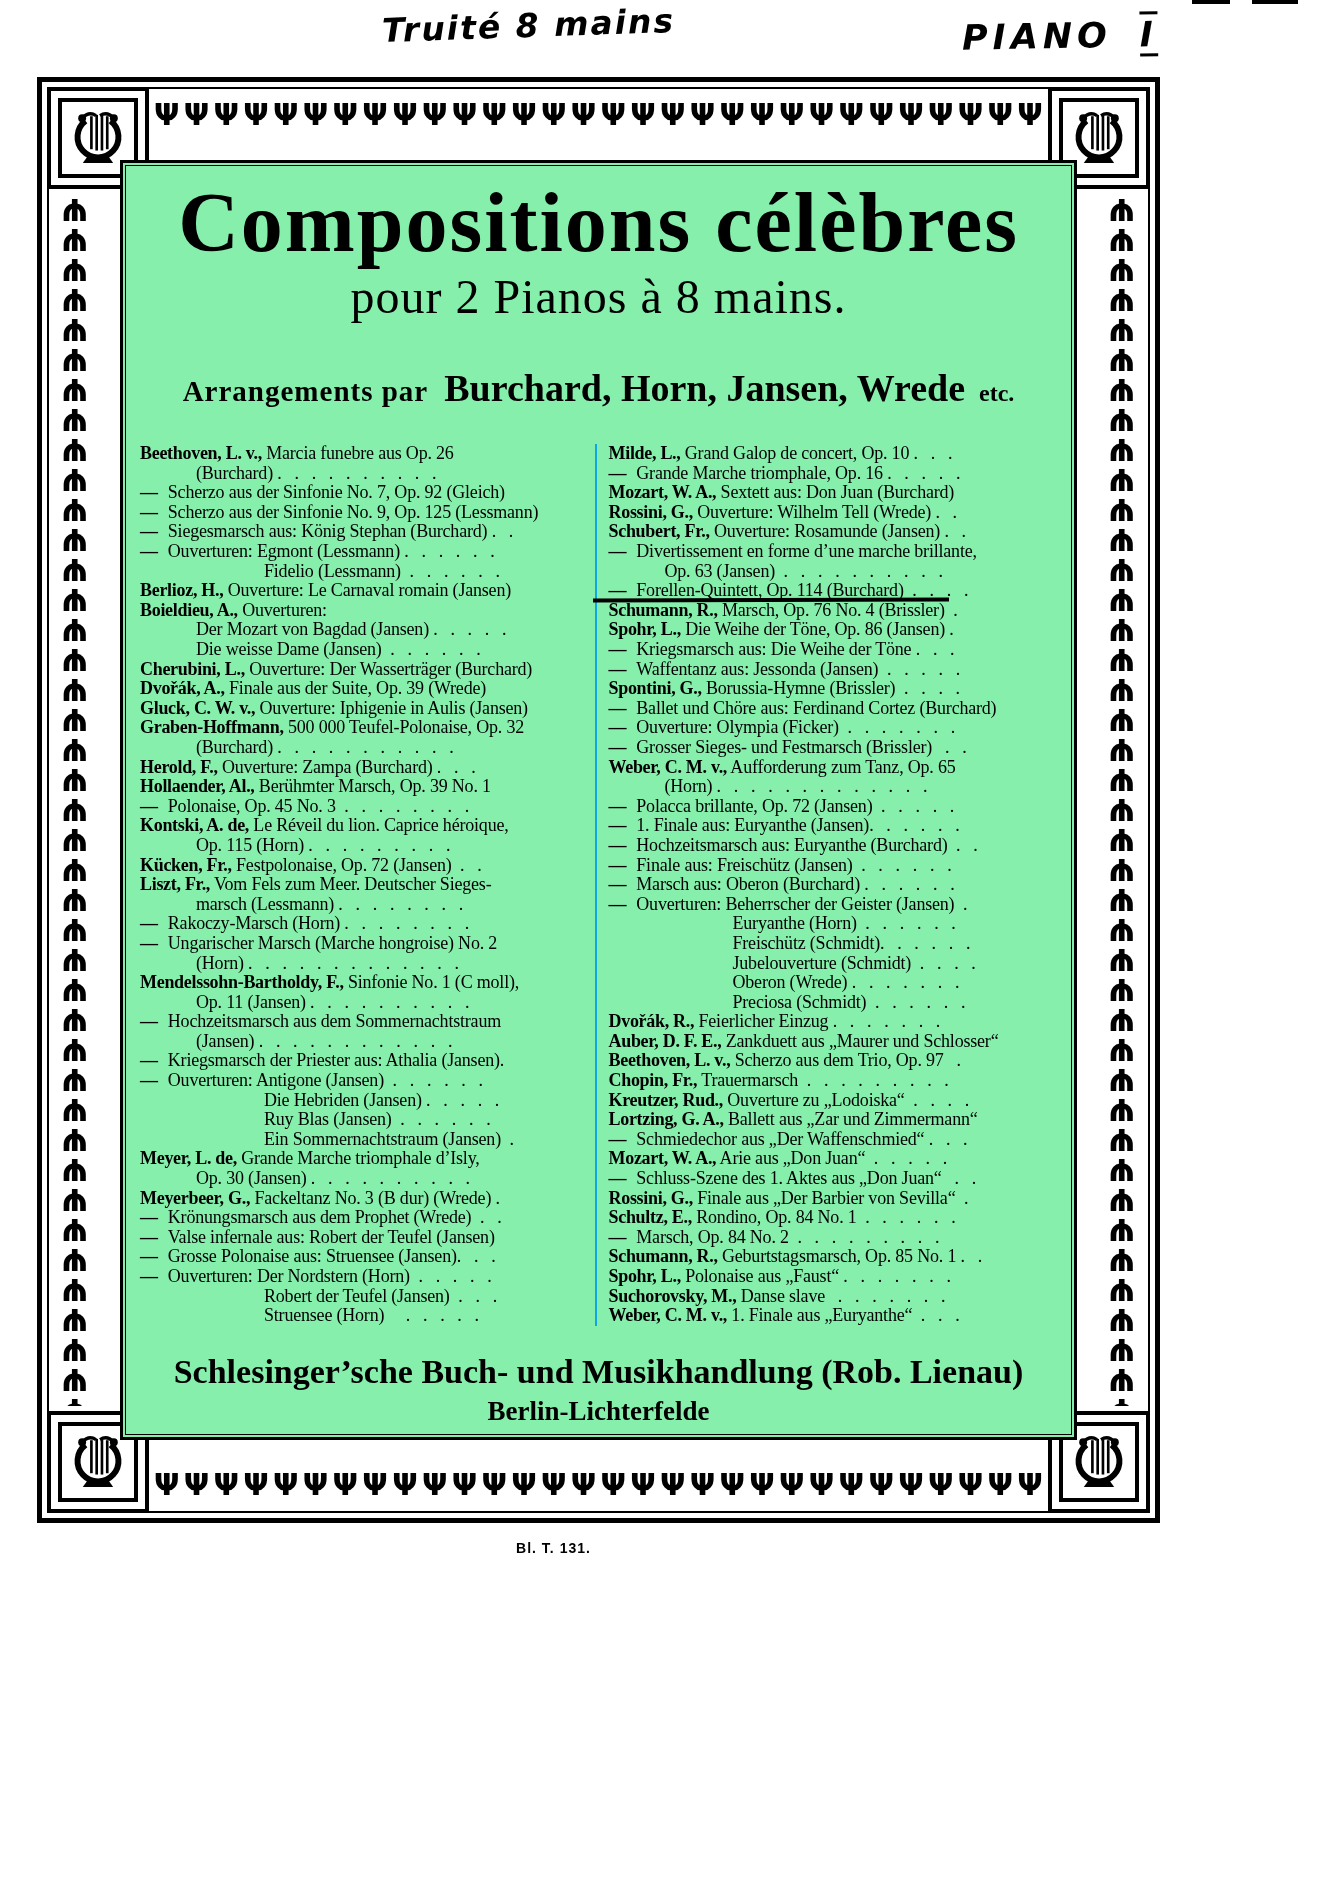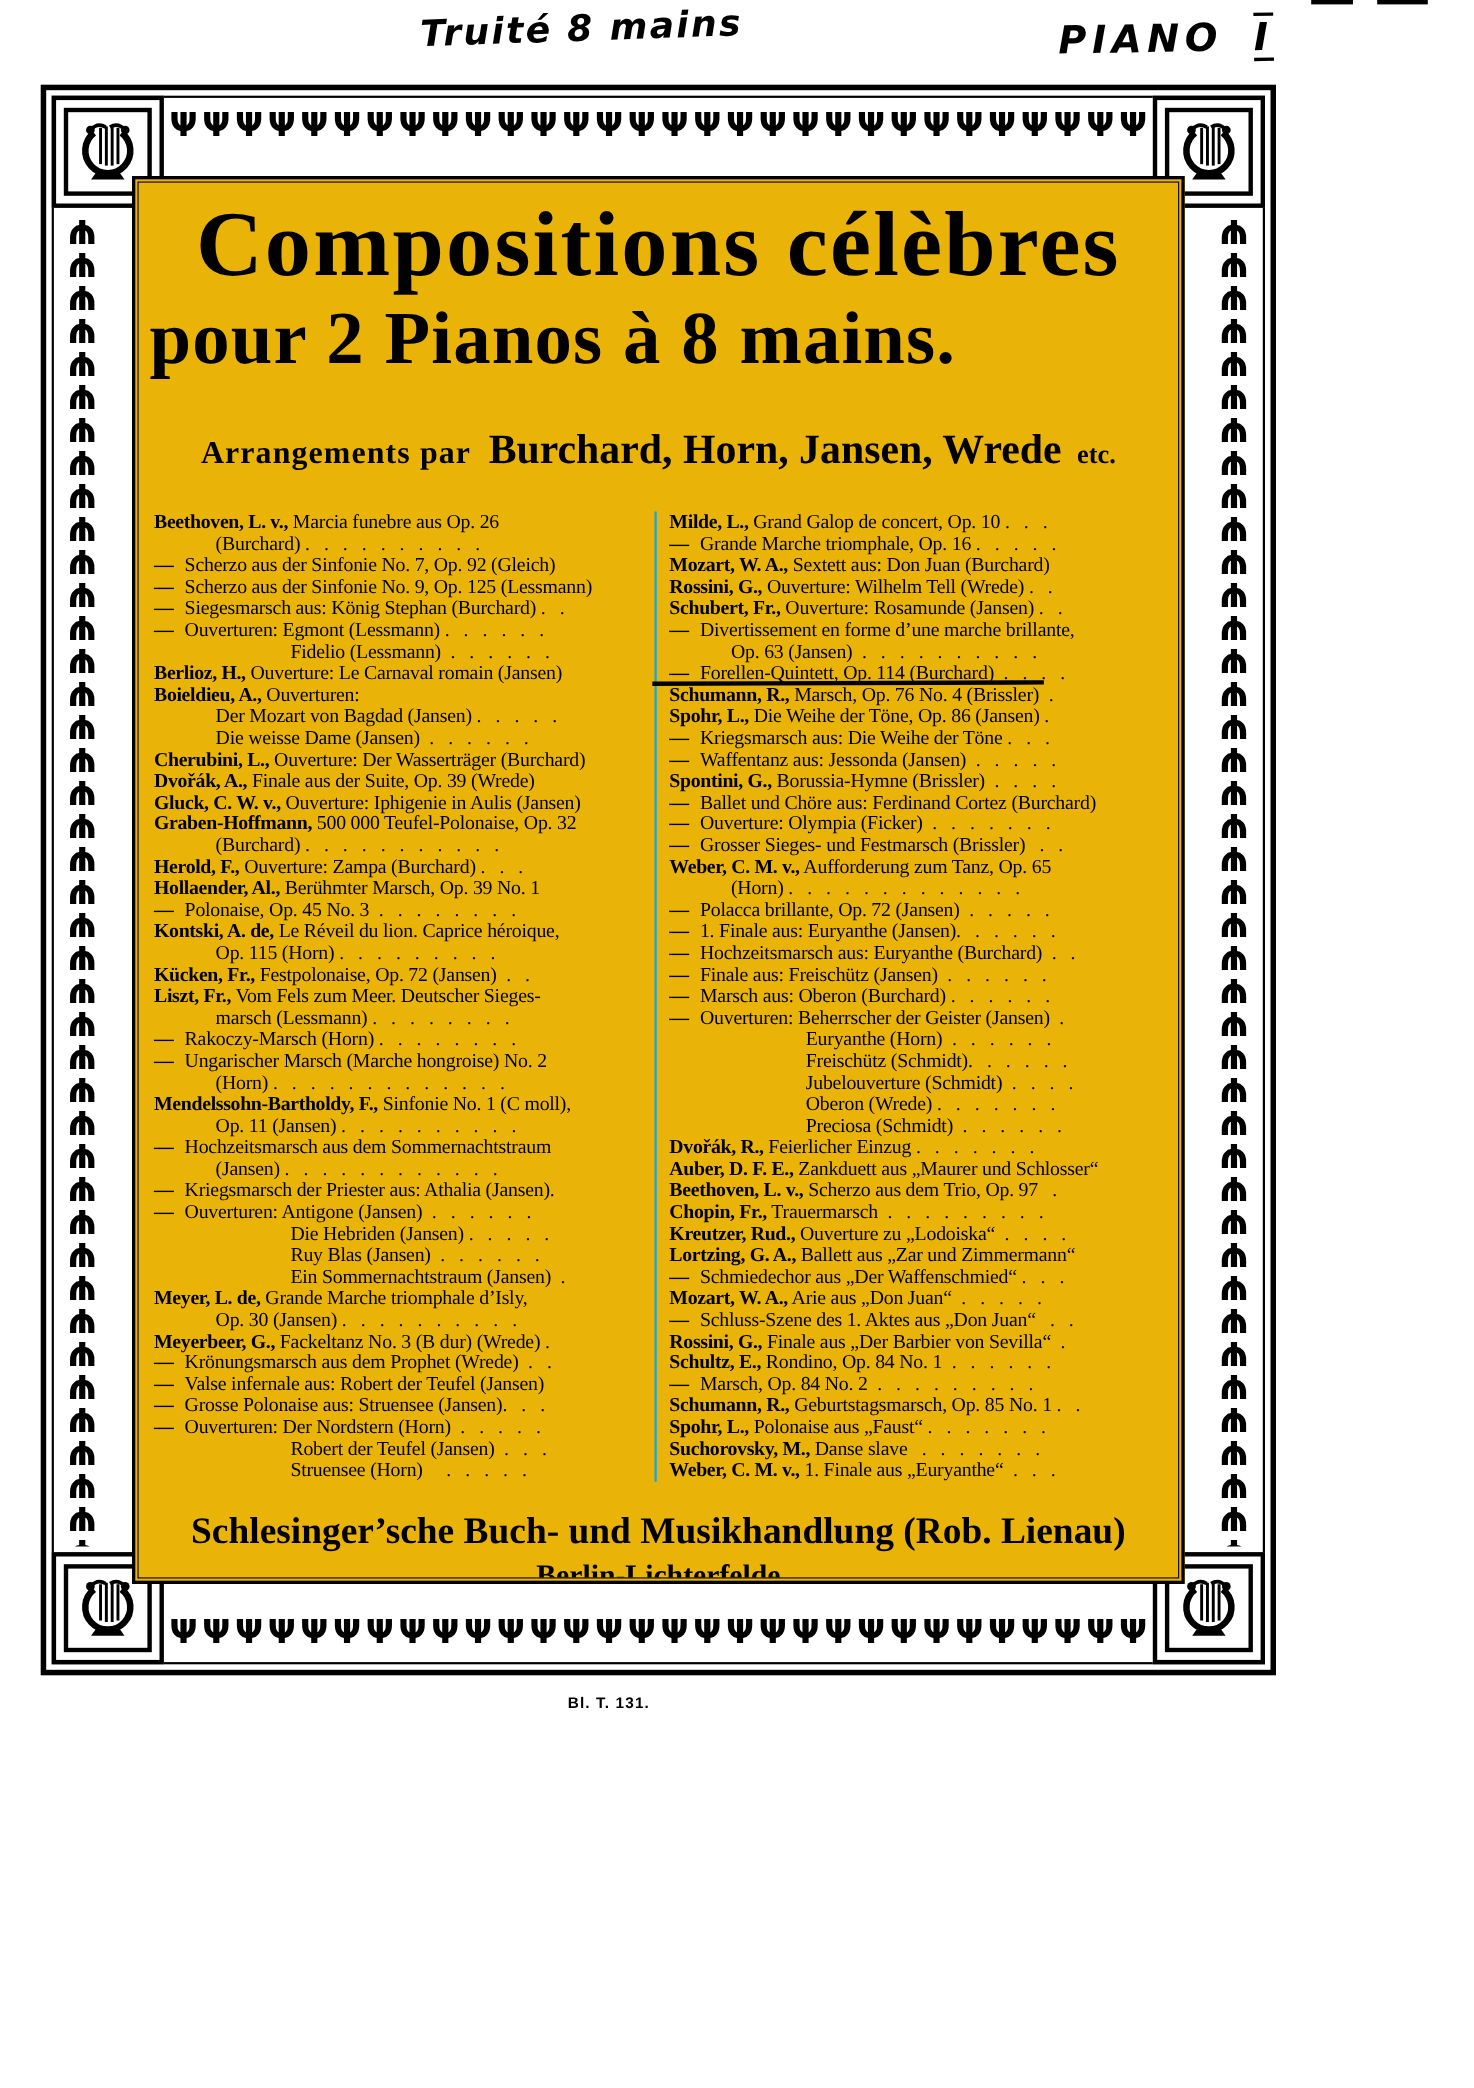--- a/index.html
+++ b/index.html
@@ -26,26 +26,26 @@
   .band-left{left:8px;top:112px;bottom:112px;width:50px;flex-direction:column;}
   .band-right{right:8px;top:112px;bottom:112px;width:50px;flex-direction:column;}
   .band-left span,.band-right span{transform:rotate(180deg);}
 
   .corner{position:absolute;width:102px;height:102px;background:#fff;border:4px solid #000;box-sizing:border-box;z-index:2;}
   .corner .corner-in{position:absolute;inset:7px;border:4px solid #000;display:flex;align-items:center;justify-content:center;}
   .corner.tl{left:5px;top:5px;} .corner.tr{right:5px;top:5px;}
   .corner.bl{left:5px;bottom:5px;} .corner.br{right:5px;bottom:5px;}
   .corner svg{width:66px;height:66px;}
 
-  .content-box{position:absolute;inset:78px;border:3px solid #000;z-index:3;background:#eab308;}
+  .content-box{position:absolute;inset:78px;border:3px solid #000;z-index:3;background:#86efac;}
   .content-inner{position:absolute;inset:2px;border:1px solid #000;overflow:hidden;padding:0 10px;box-sizing:border-box;}
 
   
   .title{text-align:center;font-weight:bold;font-size:84px;line-height:1.02;margin-top:14px;letter-spacing:2px;}
-  .subtitle{font-weight:bold;font-size:68px;line-height:1.05;margin-top:6px;letter-spacing:1px;}
+  .subtitle{text-align:center;font-weight:normal;font-size:48px;line-height:1.05;margin-top:6px;letter-spacing:1px;}
   .arrline{text-align:center;margin-top:44px;font-weight:bold;line-height:44px;}
   .arr-prefix{font-size:29px;letter-spacing:1px;}
   .arr-names{font-size:38px;margin-left:12px;margin-top:43px;}
   .arr-suffix{font-size:24px;margin-left:10px;}
 
   
   .columns{display:flex;margin-top:26px;padding:0 4px;}
   .col{flex:1;font-size:18px;line-height:19.6px;min-width:0;}
   .col-left{padding-right:6px;}
   .col-right{border-left:2px solid #0ea5e9;padding-left:12px;}

